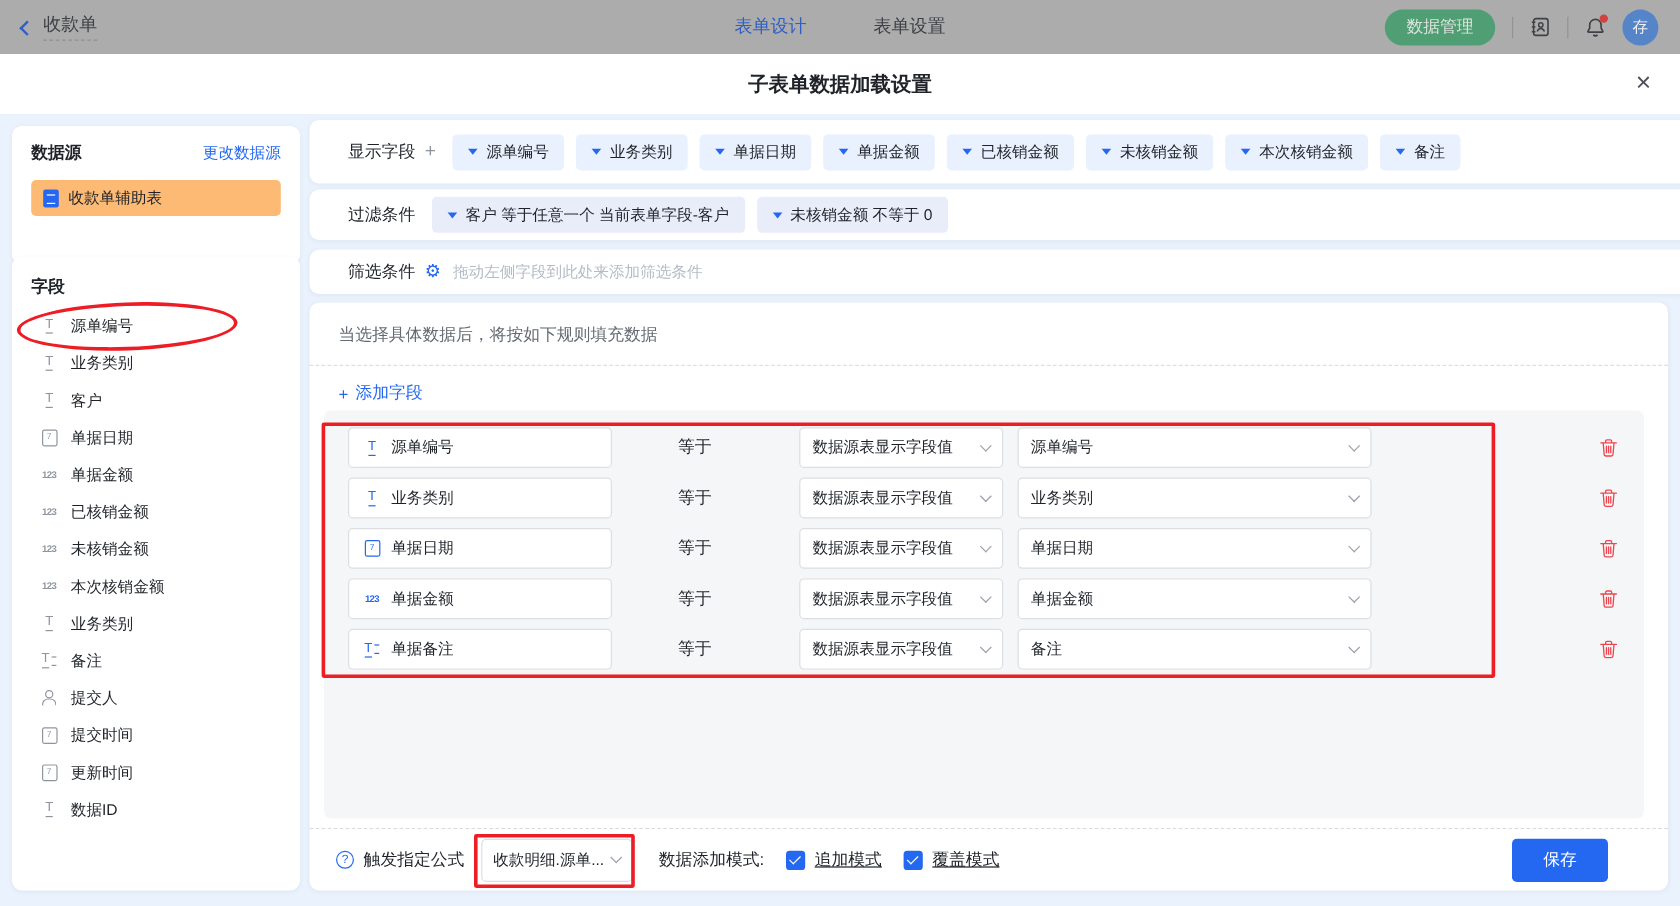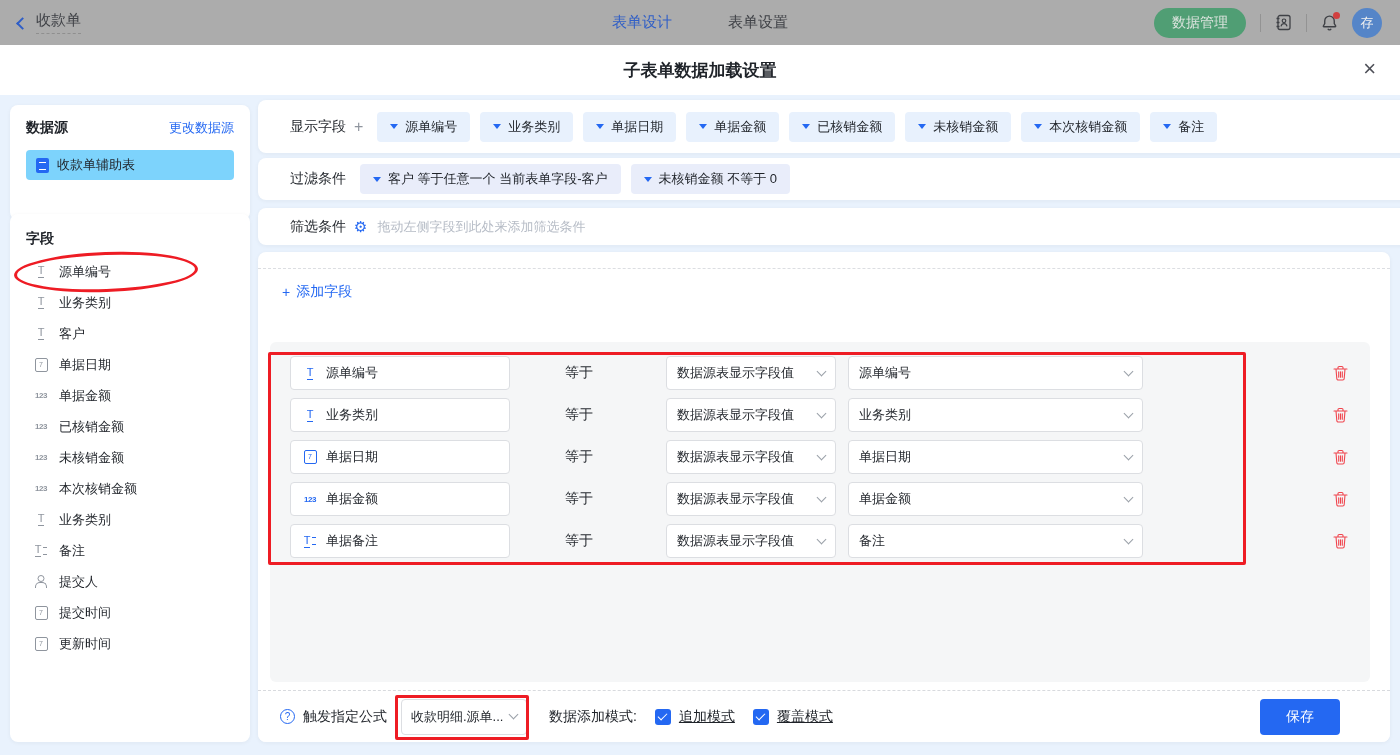--- a/index.html
+++ b/index.html
@@ -34,21 +34,21 @@
   .modal-close { position:absolute; right:24px; top:10px; font-size:22px; color:#4e5058; cursor:pointer;
                  line-height:28px; }
 
   .card { position:absolute; background:#fff; border-radius:8px; box-shadow:0 1px 4px rgba(31,35,41,.05); }
 
   
   .ds-card { left:10px; top:105px; width:240px; height:115px; padding:14px 16px; }
   .ds-head { display:flex; align-items:center; justify-content:space-between; }
   .sec-title { font-size:14px; font-weight:700; color:#1f2329; }
   .link { color:#2468f2; cursor:pointer; }
-  .ds-item { margin-top:13px; height:30px; background:#7dd3fc; border-radius:4px; display:flex;
+  .ds-item { margin-top:13px; height:30px; background:#fdba74; border-radius:4px; display:flex;
              align-items:center; gap:8px; padding:0 10px; cursor:pointer; }
   .doc-ic { width:13px; height:15px; background:#2468f2; border-radius:2px; position:relative; flex:none; }
   .doc-ic::after { content:""; position:absolute; left:3px; top:4px; width:7px; height:6px;
                    border-top:1.5px solid #fff; border-bottom:1.5px solid #fff; }
 
   .fl-card { left:10px; top:214px; width:240px; height:528px; padding:16px; }
   .fl-list { margin-top:8px; }
   .fl-item { height:31px; display:flex; align-items:center; gap:9px; padding-left:6px; color:#1f2329;
              cursor:pointer; border-radius:4px; }
 
@@ -240,20 +240,24 @@
           <span>提交人</span>
         </div>
       <div class="fl-item">
           <span class="fic fic-date"></span>
           <span>提交时间</span>
         </div>
       <div class="fl-item">
           <span class="fic fic-date"></span>
           <span>更新时间</span>
         </div>
+      <div class="fl-item">
+          <span class="fic fic-text"></span>
+          <span>数据ID</span>
+        </div>
     </div>
   </section>
 
   <section class="card row-card cardA">
     <span class="row-label">显示字段</span>
     <span class="plus-btn">+</span>
     <div class="chips">
       <span class="chip">
           <i class="caret"></i>
           <span>源单编号</span>
@@ -303,20 +307,21 @@
     </div>
   </section>
 
   <section class="card row-card cardC">
     <span class="row-label">筛选条件</span>
     <span class="gear"></span>
     <span class="dropzone">拖动左侧字段到此处来添加筛选条件</span>
   </section>
 
   <section class="card cardD">
+    <div class="hint">当选择具体数据后，将按如下规则填充数据</div>
     <div class="dash-div"></div>
     <div class="add-field">
       <span>+</span>
       <span>添加字段</span>
     </div>
 
     <div class="rules-box">
 
       <div class="rule-row">
         <div class="rule-field">

